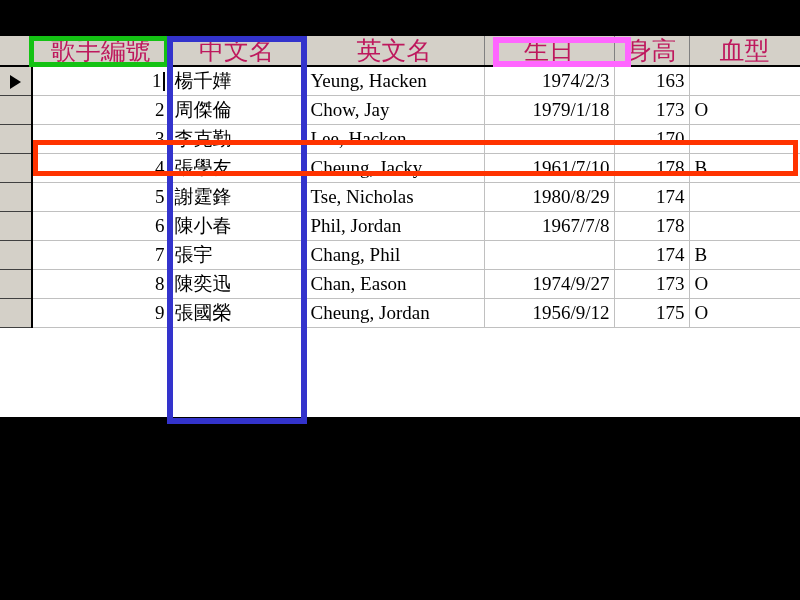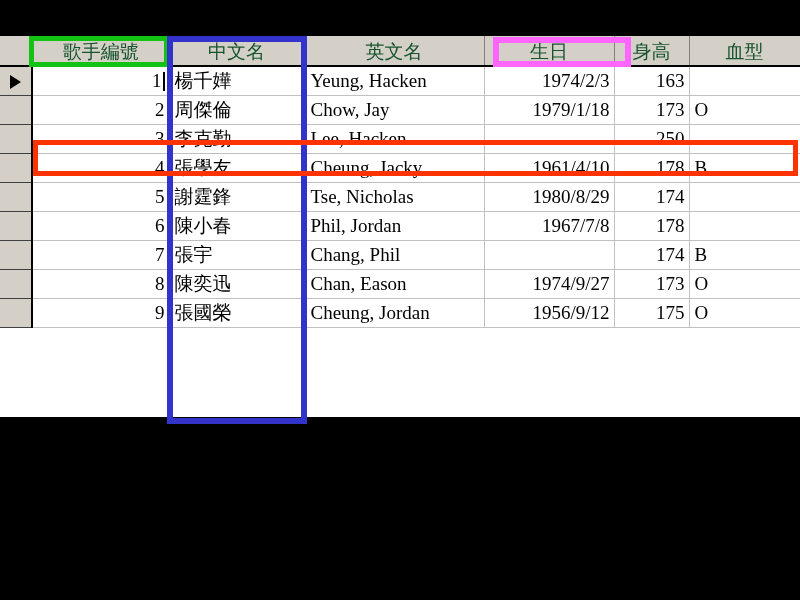--- a/index.html
+++ b/index.html
@@ -47,23 +47,23 @@
   table.grid col.c-ht   { width: 75px; }
   table.grid col.c-bt   { width: 111px; }
 
   
   thead tr { height: 30px; }
 
   th.hdr {
     background: #d4d0c8;
     border-right: 1px solid #808080;
     border-bottom: 2px solid #000000;
-    font-size: 19px;
+    font-size: 25px;
     font-weight: normal;
-    color: #14532d;
+    color: #be185d;
     text-align: center;
     padding: 0;
     line-height: 28px;
     font-family: "DejaVu Sans", "Liberation Sans", sans-serif;
     white-space: nowrap;
     overflow: hidden;
   }
 
   th.hdr-sel {
     background: #d4d0c8;
@@ -178,29 +178,29 @@
             <td class="cell num">1979/1/18</td>
             <td class="cell num">173</td>
             <td class="cell txt c-bt-cell">O</td>
           </tr>
           <tr>
             <td class="sel"></td>
             <td class="cell num">3</td>
             <td class="cell txt c-cn-cell">李克勤</td>
             <td class="cell txt c-en-cell">Lee, Hacken</td>
             <td class="cell num"></td>
-            <td class="cell num">250</td>
+            <td class="cell num">170</td>
             <td class="cell txt c-bt-cell"></td>
           </tr>
           <tr>
             <td class="sel"></td>
             <td class="cell num">4</td>
             <td class="cell txt c-cn-cell">張學友</td>
             <td class="cell txt c-en-cell">Cheung, Jacky</td>
-            <td class="cell num">1961/4/10</td>
+            <td class="cell num">1961/7/10</td>
             <td class="cell num">178</td>
             <td class="cell txt c-bt-cell">B</td>
           </tr>
           <tr>
             <td class="sel"></td>
             <td class="cell num">5</td>
             <td class="cell txt c-cn-cell">謝霆鋒</td>
             <td class="cell txt c-en-cell">Tse, Nicholas</td>
             <td class="cell num">1980/8/29</td>
             <td class="cell num">174</td>

